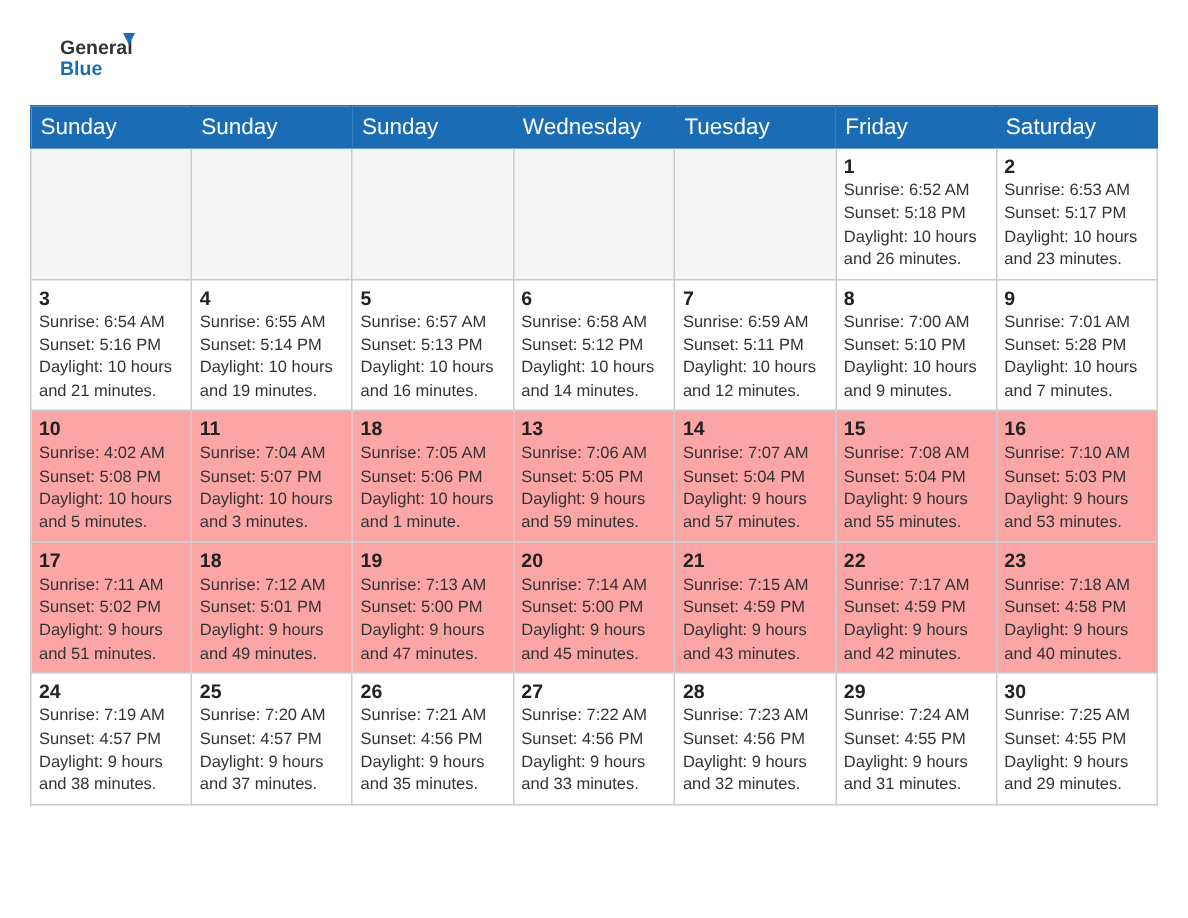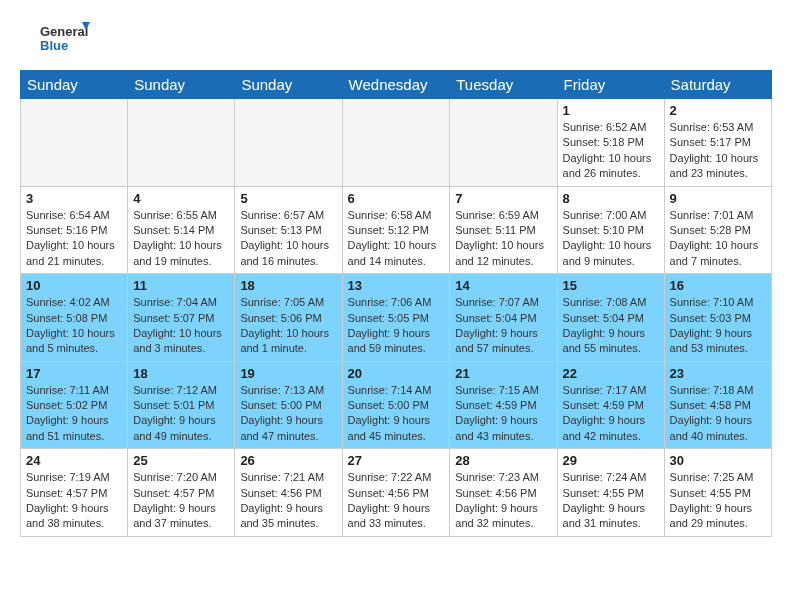--- a/index.html
+++ b/index.html
@@ -53,21 +53,21 @@
       vertical-align: top;
       padding: 4px 5px;
       height: 80px;
       width: 108px;
       background: #fff;
     }
     td.empty {
       background: #f5f5f5;
     }
     td.alt-row {
-      background: #7dd3fc;
+      background: #fca5a5;
     }
     .day-number {
       font-size: 13px;
       font-weight: bold;
       color: #222;
       margin-bottom: 2px;
     }
     .day-info {
       color: #333;
       font-size: 11px;

